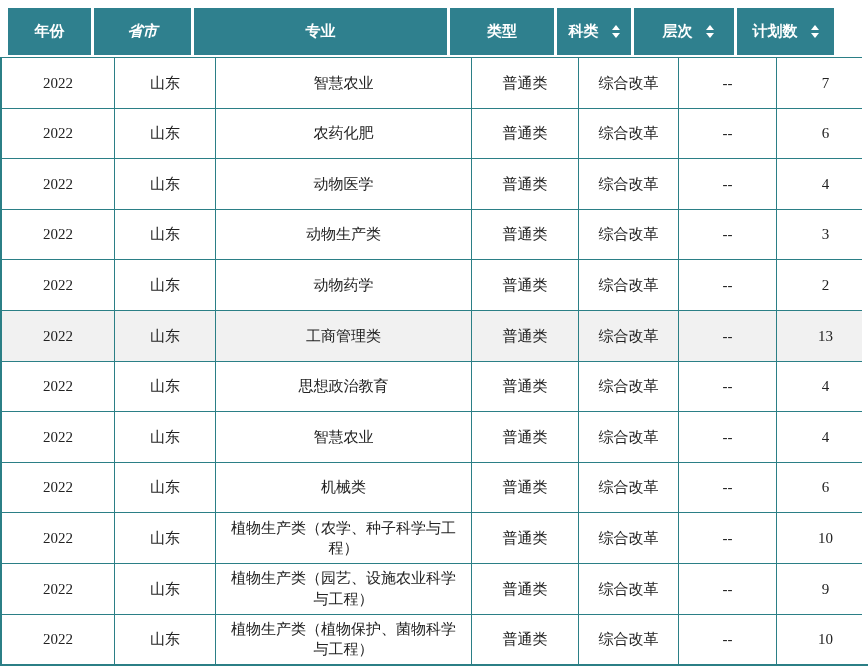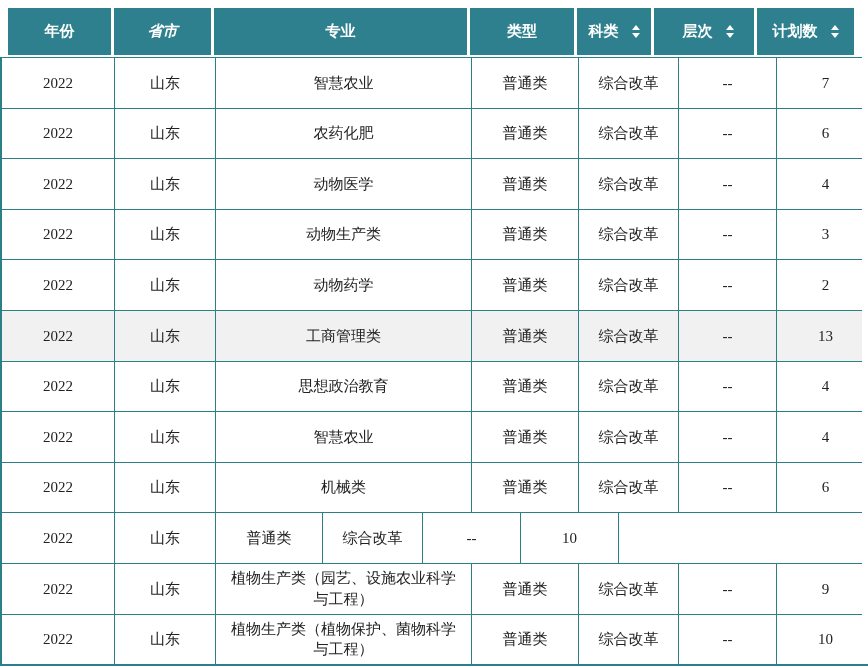--- a/index.html
+++ b/index.html
@@ -26,21 +26,21 @@
     background: #2F808E;
     color: #ffffff;
     font-size: 15px;
     font-weight: bold;
     display: flex;
     align-items: center;
     justify-content: center;
     flex: none;
     box-sizing: border-box;
   }
-  .h0 { width: 103px; }
+  .h0 { width: 83px; }
   .h1 { width: 97px; font-style: italic; }
   .h2 { width: 253px; }
   .h3 { width: 104px; }
   .h4 { width: 74px; }
   .h5 { width: 100px; padding-left: 8px; }
   .h6 { width: 97px; }
 
   .sort {
     display: inline-flex;
     flex-direction: column;
@@ -229,20 +229,21 @@
         <div class="cell c1">山东</div>
         <div class="cell c2">机械类</div>
         <div class="cell c3">普通类</div>
         <div class="cell c4">综合改革</div>
         <div class="cell c5">--</div>
         <div class="cell c6">6</div>
       </div>
       <div class="row">
         <div class="cell c0">2022</div>
         <div class="cell c1">山东</div>
+        <div class="cell c2">植物生产类（农学、种子科学与工程）</div>
         <div class="cell c3">普通类</div>
         <div class="cell c4">综合改革</div>
         <div class="cell c5">--</div>
         <div class="cell c6">10</div>
       </div>
       <div class="row">
         <div class="cell c0">2022</div>
         <div class="cell c1">山东</div>
         <div class="cell c2">植物生产类（园艺、设施农业科学与工程）</div>
         <div class="cell c3">普通类</div>

